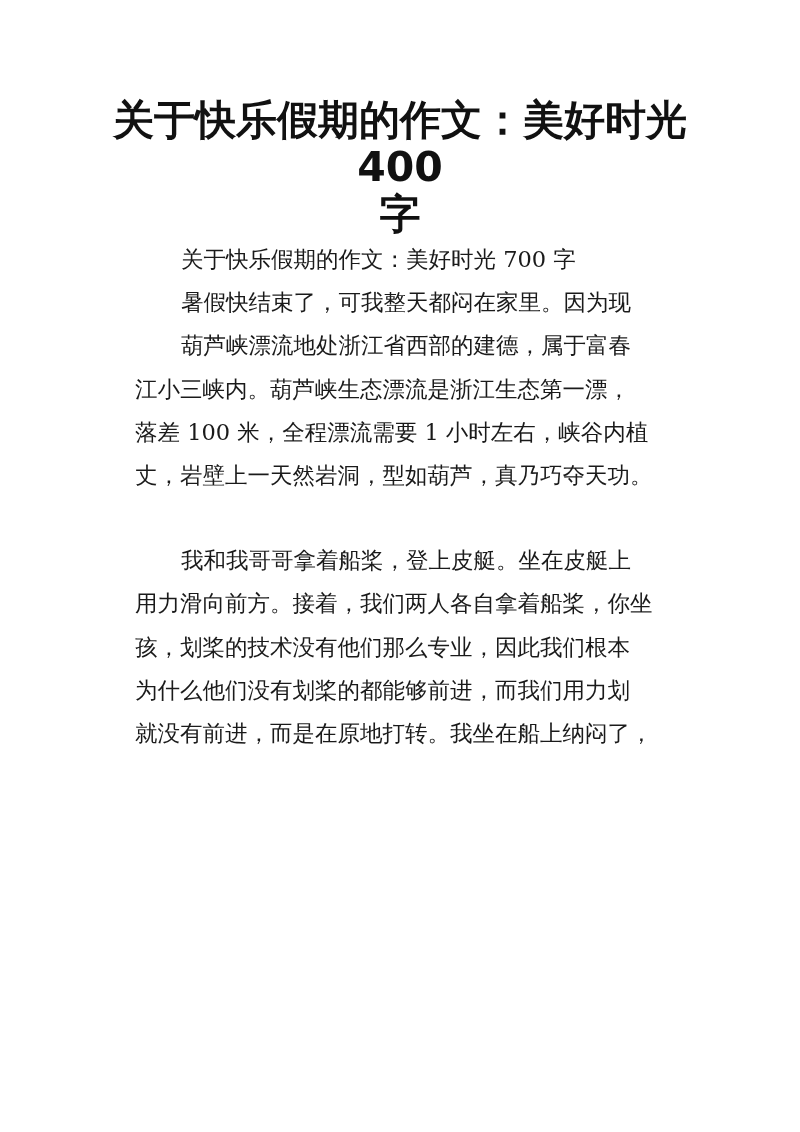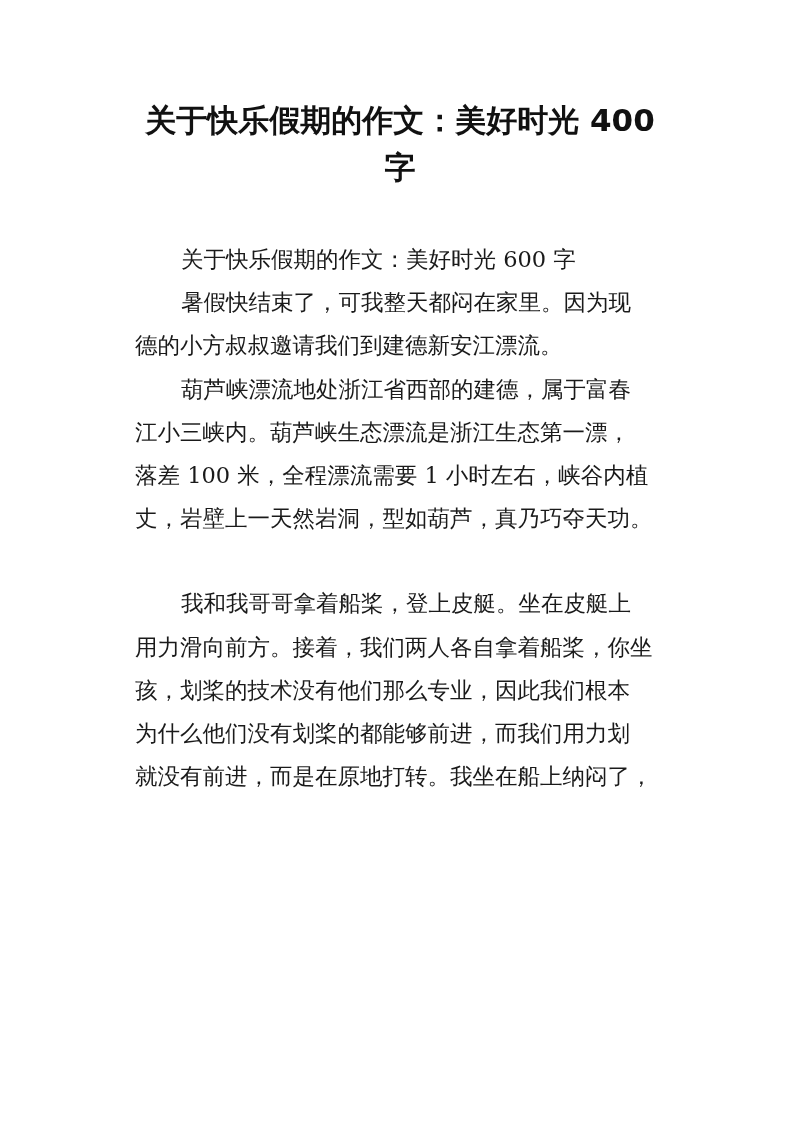--- a/index.html
+++ b/index.html
@@ -1,21 +1,21 @@
 <!DOCTYPE html>
 <html><head>
 <meta charset="utf-8">
 <style>
   html, body { margin: 0; padding: 0; background: #ffffff; }
   body { width: 800px; height: 1132px; position: relative; overflow: hidden; color: #111; }
   .page { position: absolute; left: 0; top: 0; width: 800px; height: 1132px; }
   .title {
     position: absolute; left: 100px; width: 600px; top: 97px;
     text-align: center; font-family: "DejaVu Sans", "Liberation Sans", sans-serif;
-    font-weight: bold; font-size: 31px; line-height: 47px; color: #111;
+    font-weight: bold; font-size: 41px; line-height: 47px; color: #111;
   }
   .body-text {
     position: absolute; left: 135px; width: 560px; top: 238px;
     font-family: "DejaVu Serif", "Liberation Serif", serif;
     font-size: 22.5px; color: #1a1a1a;
   }
   .line { height: 43.2px; line-height: 43.2px; white-space: nowrap; }
   .indent { padding-left: 46px; }
   .gap { height: 42px; }
 </style>
@@ -23,25 +23,24 @@
 <body>
 
 <div class="page">
   <div class="title">
     <div>关于快乐假期的作文：美好时光 400</div>
     <div>字</div>
   </div>
 
   <div class="body-text">
     <div>
-      <div class="line indent">关于快乐假期的作文：美好时光 600 字</div>
+      <div class="line indent">关于快乐假期的作文：美好时光 700 字</div>
     </div>
     <div>
       <div class="line indent">暑假快结束了，可我整天都闷在家里。因为现</div>
-      <div class="line">德的小方叔叔邀请我们到建德新安江漂流。</div>
     </div>
     <div>
       <div class="line indent">葫芦峡漂流地处浙江省西部的建德，属于富春</div>
       <div class="line">江小三峡内。葫芦峡生态漂流是浙江生态第一漂，</div>
       <div class="line">落差 100 米，全程漂流需要 1 小时左右，峡谷内植</div>
       <div class="line">丈，岩壁上一天然岩洞，型如葫芦，真乃巧夺天功。</div>
     </div>
     <div class="gap"></div>
     <div>
       <div class="line indent">我和我哥哥拿着船桨，登上皮艇。坐在皮艇上</div>

